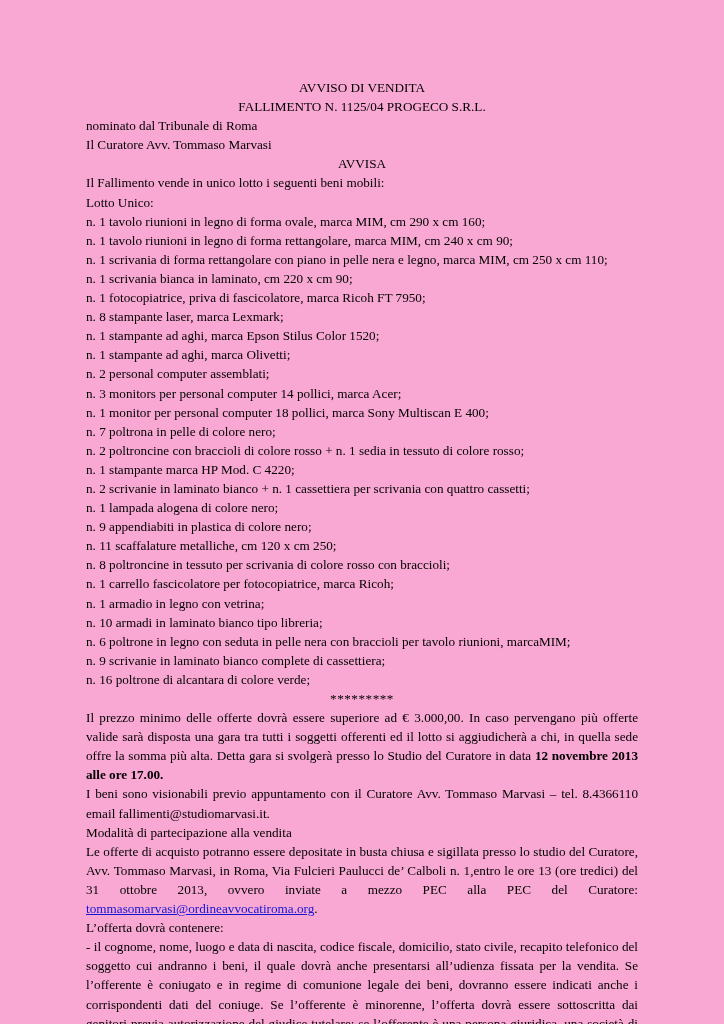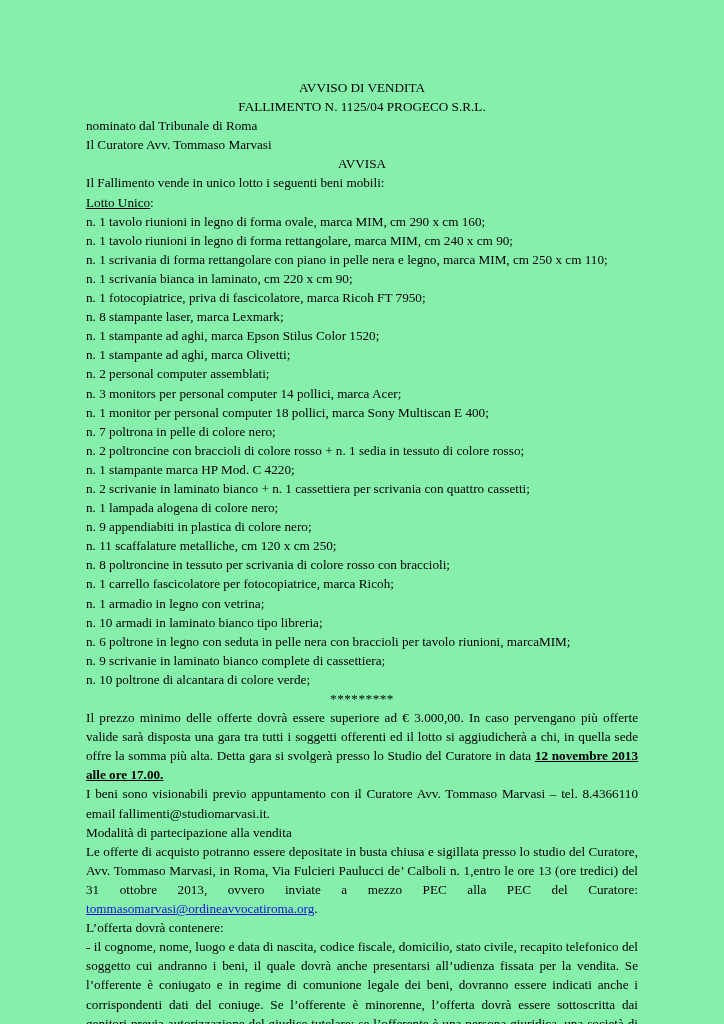--- a/index.html
+++ b/index.html
@@ -4,40 +4,39 @@
 <style>
   html, body {
     margin: 0;
     padding: 0;
     background: #ffffff;
   }
   .page {
     position: relative;
     width: 724px;
     height: 1024px;
-    background: #86efac;
+    background: #f9a8d4;
     box-sizing: border-box;
     padding: 78px 86px 20px 86px;
     font-family: "Liberation Serif", "DejaVu Serif", serif;
     font-size: 13.2px;
     line-height: 19.1px;
     color: #000000;
     overflow: hidden;
   }
   .center {
     text-align: center;
   }
   .justify {
     text-align: justify;
   }
   .line {
     white-space: pre-wrap;
   }
   .u {
-    text-decoration: underline;
   }
   .bold {
     font-weight: bold;
   }
   .link {
     color: #1414d6;
   }
   .stars {
     text-align: center;
     letter-spacing: 0.5px;
@@ -85,21 +84,21 @@
     <p class="line">n. 2 scrivanie in laminato bianco + n. 1 cassettiera per scrivania con quattro cassetti;</p>
     <p class="line">n. 1 lampada alogena di colore nero;</p>
     <p class="line">n. 9 appendiabiti in plastica di colore nero;</p>
     <p class="line">n. 11 scaffalature metalliche, cm 120 x cm 250;</p>
     <p class="line">n. 8 poltroncine in tessuto per scrivania di colore rosso con braccioli;</p>
     <p class="line">n. 1 carrello fascicolatore per fotocopiatrice, marca Ricoh;</p>
     <p class="line">n. 1 armadio in legno con vetrina;</p>
     <p class="line">n. 10 armadi in laminato bianco tipo libreria;</p>
     <p class="line">n. 6 poltrone in legno con seduta in pelle nera con braccioli per tavolo riunioni, marcaMIM;</p>
     <p class="line">n. 9 scrivanie in laminato bianco complete di cassettiera;</p>
-    <p class="line">n. 10 poltrone di alcantara di colore verde;</p>
+    <p class="line">n. 16 poltrone di alcantara di colore verde;</p>
   </div>
 
   <p class="stars">*********</p>
 
   <p class="justify"><span>Il prezzo minimo delle offerte dovrà essere superiore ad € 3.000,00. In caso pervengano più offerte valide sarà disposta una gara tra tutti i soggetti offerenti ed il lotto si aggiudicherà a chi, in quella sede offre la somma più alta. Detta gara si svolgerà presso lo Studio del Curatore in data </span><span class="bold u">12 novembre 2013 alle ore 17.00.</span></p>
 
   <p class="justify">I beni sono visionabili previo appuntamento con il Curatore Avv. Tommaso Marvasi – tel. 8.4366110 email fallimenti@studiomarvasi.it.</p>
 
   <p class="line">Modalità di partecipazione alla vendita</p>
 

